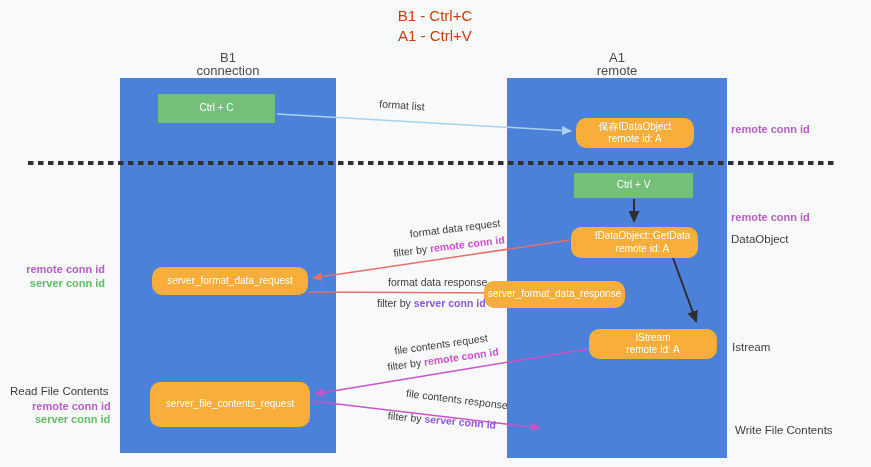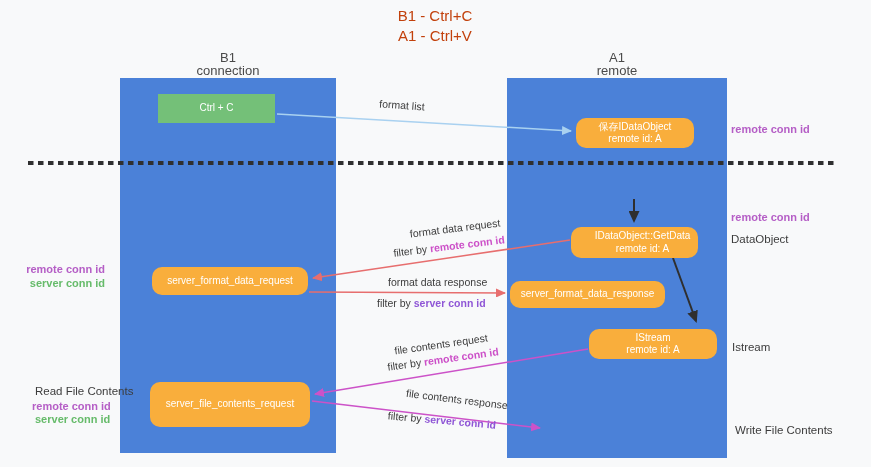--- a/index.html
+++ b/index.html
@@ -25,21 +25,21 @@
           justify-content:center; color:#ffffff; font-size:10px; line-height:1.25;
           text-align:left; white-space:nowrap; }
   .node.green { background:var(--node-green); }
   .node.orange { background:var(--node-orange);border-radius:10px; }
 
   .n-ctrl-c   { left:158px; top:94px;  width:117px; height:29px; }
   .n-save     { left:576px; top:118px; width:118px; height:30px; }
   .n-ctrl-v   { left:574px; top:173px; width:119px; height:25px; }
   .n-getdata  { left:571px; top:227px; width:127px; height:31px;padding-left:16px; }
   .n-freq     { left:152px; top:267px; width:156px; height:28px; }
-  .n-fresp    { left:510px; top:281px; width:155px; height:27px; }
+  .n-fresp    { left:484px; top:281px; width:141px; height:27px; }
   .n-istream  { left:589px; top:329px; width:128px; height:30px; }
   .n-creq     { left:150px; top:382px; width:160px; height:45px; }
   .n-cresp    { left:545px; top:416px; width:160px; height:27px; }
 
   .lbl { position:absolute; font-size:10.5px; color:var(--text-dark); white-space:nowrap; }
   .lbl.c { text-align:center; }
   .ann { position:absolute; font-size:11.5px; color:var(--text-dark); white-space:nowrap; }
   .bp { color:var(--label-purple); font-weight:bold; font-size:11px; }
   .bg { color:var(--label-green);  font-weight:bold; font-size:11px; }
   .flt-remote { color:var(--filter-magenta); font-weight:bold; }
@@ -54,21 +54,21 @@
   .lbl-fcr-f      { left:383px; top:353px; width:120px; transform:rotate(-8deg); }
   .lbl-fcresp     { left:397px; top:393px; width:120px; transform:rotate(7deg); }
   .lbl-fcresp-f   { left:379px; top:414px; width:126px; transform:rotate(5deg); }
 
   .ann-r1 { left:731px; top:123px; }
   .ann-r2 { left:731px; top:211px; }
   .ann-r3 { left:731px; top:233px; }
   .ann-r4 { left:732px; top:341px; }
   .ann-r5 { left:735px; top:424px; }
   .ann-l1 { left:15px;  top:262px; width:90px; text-align:right; line-height:14px; }
-  .ann-l2 { left:35px;  top:385px; }
+  .ann-l2 { left:10px;  top:385px; }
   .ann-l3 { left:32px;  top:400px; }
   .ann-l4 { left:35px;  top:413px; }
 </style>
 </head>
 <body>
 
 <div class="canvas">
 
   <div class="title">
     <div>B1 - Ctrl+C</div>
@@ -122,20 +122,23 @@
 
   <div class="node green n-ctrl-c">
     <div>Ctrl + C</div>
   </div>
 
   <div class="node orange n-save">
     <div>保存IDataObject</div>
     <div>remote id: A</div>
   </div>
 
+  <div class="node green n-ctrl-v">
+    <div>Ctrl + V</div>
+  </div>
 
   <div class="node orange n-getdata">
     <div>IDataObject::GetData</div>
     <div>remote id: A</div>
   </div>
 
   <div class="node orange n-freq">
     <div>server_format_data_request</div>
   </div>
 

